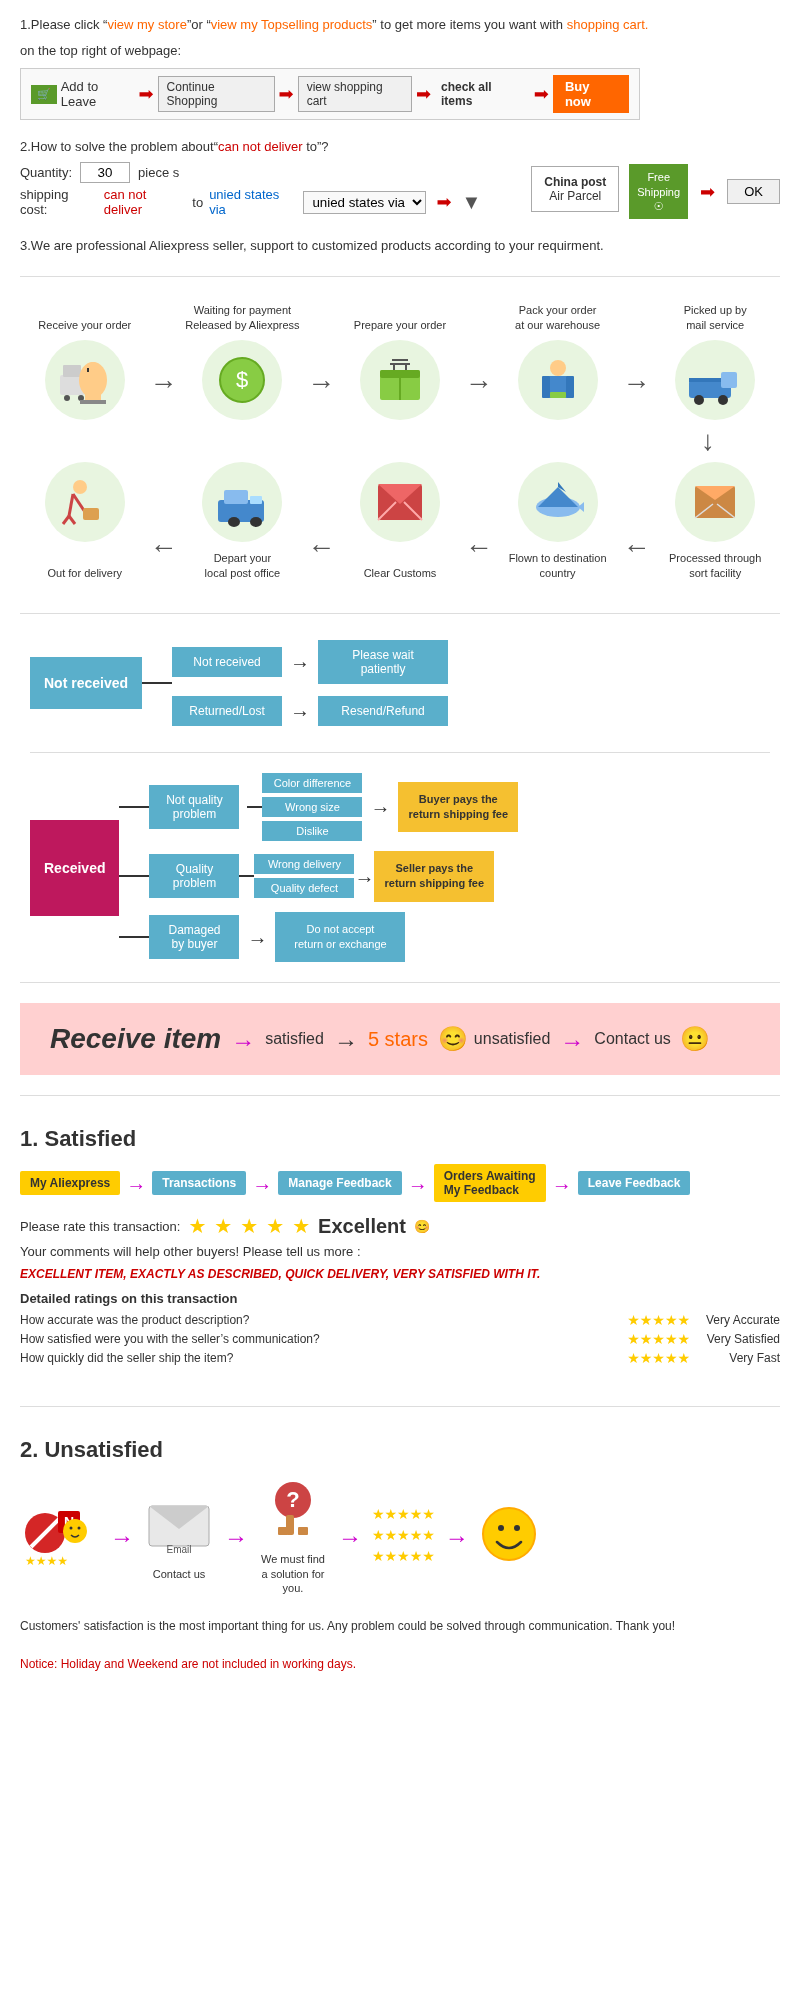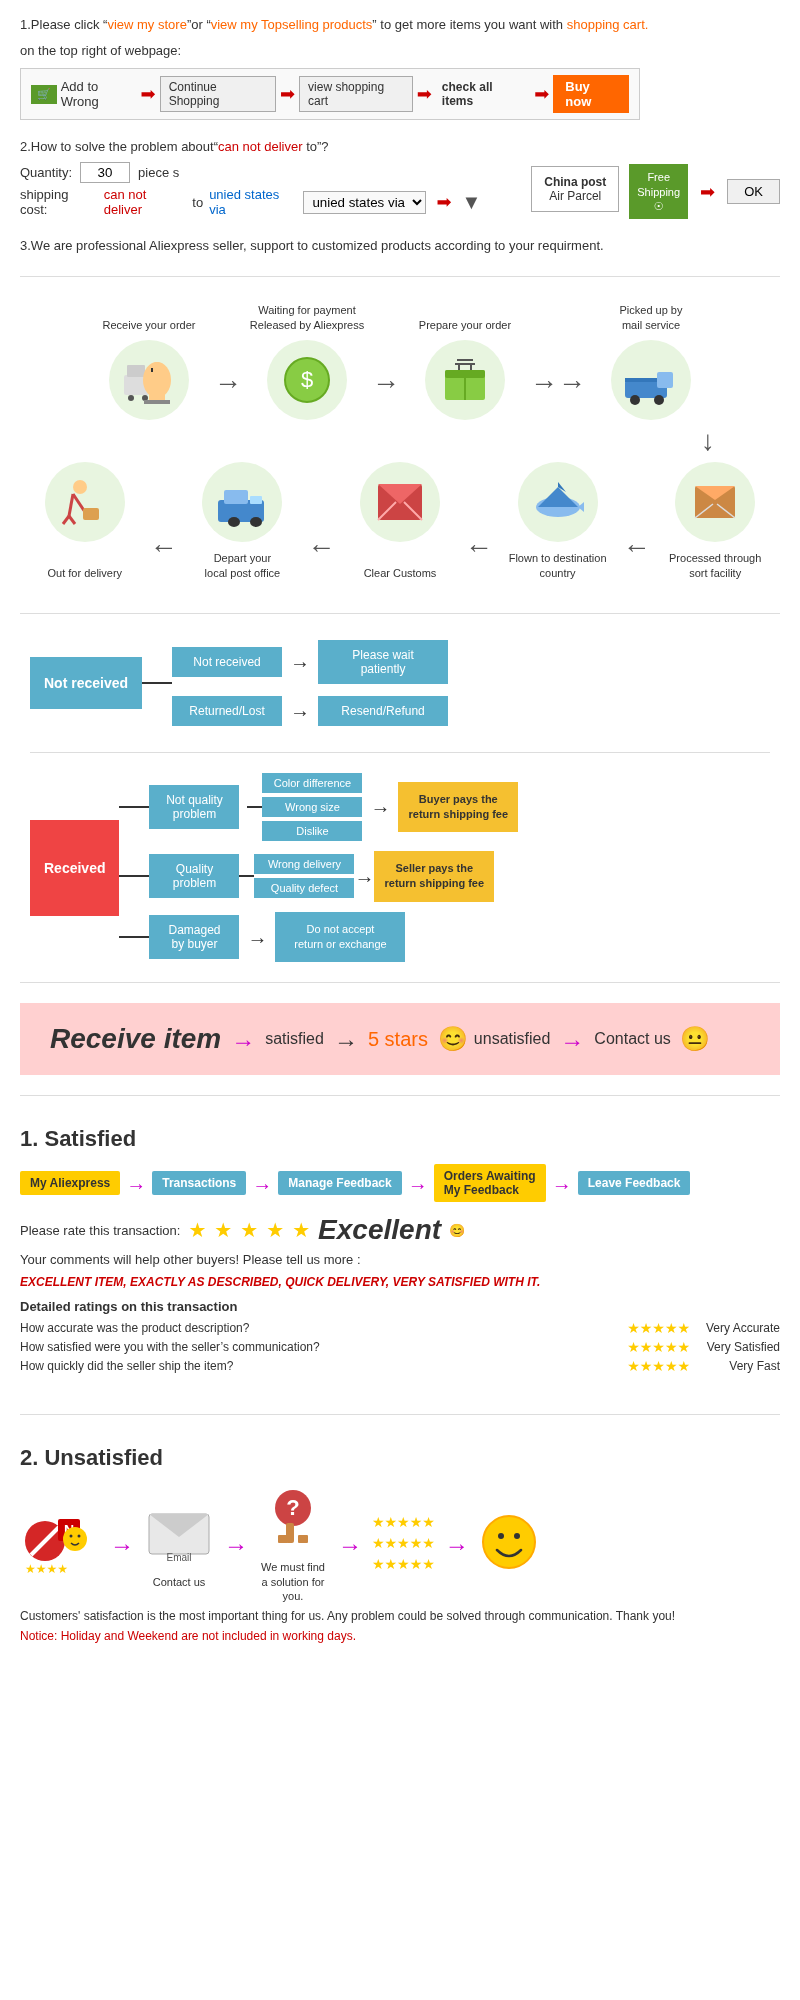--- a/index.html
+++ b/index.html
@@ -60,40 +60,40 @@
     .satisfied-section { padding: 15px 0; }
     .satisfied-title { font-size: 22px; color: #333; margin-bottom: 12px; }
     .steps-bar { display: flex; align-items: center; gap: 6px; margin-bottom: 12px; flex-wrap: wrap; }
     .step-box { padding: 5px 10px; font-size: 12px; border-radius: 2px; }
     .step-box-yellow { background: #ffcc00; color: #333; font-weight: bold; }
     .step-box-blue { background: #5aafcb; color: white; font-weight: bold; text-align: center; }
     .step-arrow { color: #cc00cc; font-size: 20px; }
     
     .rate-row { display: flex; align-items: center; gap: 8px; margin: 6px 0; }
     .star { color: #ffcc00; font-size: 20px; }
-    .excellent-text { font-size: 28px; font-weight: bold; font-style: italic; color: #333; text-align: right; }
+    .excellent-text { font-size: 20px; font-weight: bold; color: #333; text-align: right; }
     .comments-row { margin: 4px 0; font-size: 13px; }
     .excellent-review { color: #cc0000; font-weight: bold; font-style: italic; font-size: 12px; margin: 8px 0; }
     
     .ratings-table { margin: 10px 0; }
     .ratings-table .rt-title { font-size: 13px; font-weight: bold; margin-bottom: 6px; }
     .rt-row { display: flex; align-items: center; justify-content: space-between; margin: 3px 0; font-size: 12px; }
     .rt-label { flex: 1; }
     .rt-stars { display: flex; gap: 2px; color: #ffcc00; font-size: 14px; }
     .rt-result { color: #333; font-size: 12px; min-width: 90px; text-align: right; }
 
     
     .unsatisfied-section { padding: 15px 0; }
     .unsatisfied-title { font-size: 22px; color: #333; margin-bottom: 12px; }
     .unsat-flow { display: flex; align-items: center; gap: 10px; }
     .unsat-step { display: flex; flex-direction: column; align-items: center; text-align: center; }
     .unsat-arrow { font-size: 24px; color: #cc00cc; }
     
     .notice-red { color: #cc0000; font-size: 12px; margin-top: 6px; }
-    .notice-text { font-size: 12px; margin: 6px 0; }
+    .notice-text { font-size: 12px; margin: 24px 0; }
 
     .divider { border: none; border-top: 1px solid #ddd; margin: 15px 0; }
     
     .process-section-container { text-align: center; padding: 10px 0; }
     .process-top-row, .process-bottom-row { display: flex; justify-content: center; align-items: center; }
     .p-step { display: flex; flex-direction: column; align-items: center; width: 130px; }
     .p-step .p-label { font-size: 11px; text-align: center; margin-bottom: 8px; line-height: 1.3; height: 30px; display: flex; align-items: flex-end; justify-content: center; }
     .p-icon { width: 80px; height: 80px; background: #e8f5e0; border-radius: 50%; display: flex; align-items: center; justify-content: center; font-size: 36px; }
     .p-arrow { font-size: 28px; color: #555; margin-top: 38px; }
 
@@ -108,21 +108,21 @@
 
   <div class="section1">
     <p>
       1.Please click “<span class="link-orange">view my store</span>”or “<span class="link-orange">view my Topselling products</span>” to get more items you want with <span class="text-orange">shopping cart.</span>
     </p>
     <p>on the top right of webpage:</p>
 
     <div class="cart-bar">
       <div class="cart-step">
         <span class="cart-icon">🛒</span>
-        <span>Add to Wrong</span>
+        <span>Add to Leave</span>
       </div>
       <span class="arrow-red">➡</span>
       <div class="cart-step">
         <span class="continue-btn">Continue Shopping</span>
       </div>
       <span class="arrow-red">➡</span>
       <div class="cart-step">
         <span class="view-cart-btn">view shopping cart</span>
       </div>
       <span class="arrow-red">➡</span>
@@ -218,20 +218,32 @@
               <rect x="10" y="20" width="40" height="8" fill="#66aa22" rx="2"></rect>
               <line x1="30" y1="20" x2="30" y2="50" stroke="#66aa22" stroke-width="2"></line>
               <line x1="20" y1="14" x2="40" y2="14" stroke="#555" stroke-width="2"></line>
               <line x1="22" y1="10" x2="38" y2="10" stroke="#555" stroke-width="2"></line>
               <line x1="24" y1="14" x2="24" y2="20" stroke="#555" stroke-width="2"></line>
               <line x1="36" y1="14" x2="36" y2="20" stroke="#555" stroke-width="2"></line>
             </svg>
         </div>
       </div>
       <div class="p-arrow">→</div>
+      <div class="p-step">
+        <div class="p-label">Pack your order<br>at our warehouse</div>
+        <div class="p-icon" style="background:#e8f5e0;">
+          <svg width="60" height="60" viewBox="0 0 60 60">
+              <circle cx="30" cy="18" r="8" fill="#ffcc88"></circle>
+              <rect x="20" y="26" width="20" height="22" fill="#4488cc" rx="2"></rect>
+              <rect x="14" y="26" width="8" height="22" fill="#3377bb" rx="1"></rect>
+              <rect x="38" y="26" width="8" height="22" fill="#3377bb" rx="1"></rect>
+              <rect x="22" y="42" width="16" height="6" fill="#88cc44" rx="1"></rect>
+            </svg>
+        </div>
+      </div>
       <div class="p-arrow">→</div>
       <div class="p-step">
         <div class="p-label">Picked up by<br>mail service</div>
         <div class="p-icon" style="background:#e8f5e0;">
           <svg width="60" height="60" viewBox="0 0 60 60">
               <rect x="4" y="30" width="42" height="18" fill="#4488cc" rx="3"></rect>
               <rect x="36" y="22" width="16" height="16" fill="#88bbee" rx="2"></rect>
               <circle cx="14" cy="50" r="5" fill="#333"></circle>
               <circle cx="38" cy="50" r="5" fill="#333"></circle>
               <rect x="4" y="28" width="32" height="4" fill="#3377bb"></rect>
@@ -330,21 +342,21 @@
               <div style="background:#5aafcb;color:white;padding:8px 2px;font-size:12px;min-width:130px;text-align:center;">Resend/Refund</div>
             </div>
           </div>
         </div>
       </div>
     </div>
 
     <hr class="divider">
 
     <div style="display:flex;align-items:flex-start;gap:0;margin:20px 0;">
-      <div style="background:#ef4444;color:white;padding:40px 14px;font-size:14px;font-weight:bold;align-self:center;">Received</div>
+      <div style="background:#be185d;color:white;padding:40px 14px;font-size:14px;font-weight:bold;align-self:center;">Received</div>
       <div style="display:flex;flex-direction:column;gap:10px;margin-left:0;">
 
         <div style="display:flex;align-items:center;gap:0;">
           <div style="width:30px;height:2px;background:#333;"></div>
           <div style="display:flex;align-items:center;gap:8px;">
             <div style="background:#5aafcb;color:white;padding:8px 10px;font-size:12px;min-width:90px;text-align:center;">Not quality<br>problem</div>
             <div style="display:flex;flex-direction:column;gap:0;">
               <div style="display:flex;align-items:center;gap:0;">
                 <div style="width:15px;height:2px;background:#333;"></div>
                 <div style="display:flex;flex-direction:column;gap:4px;">

